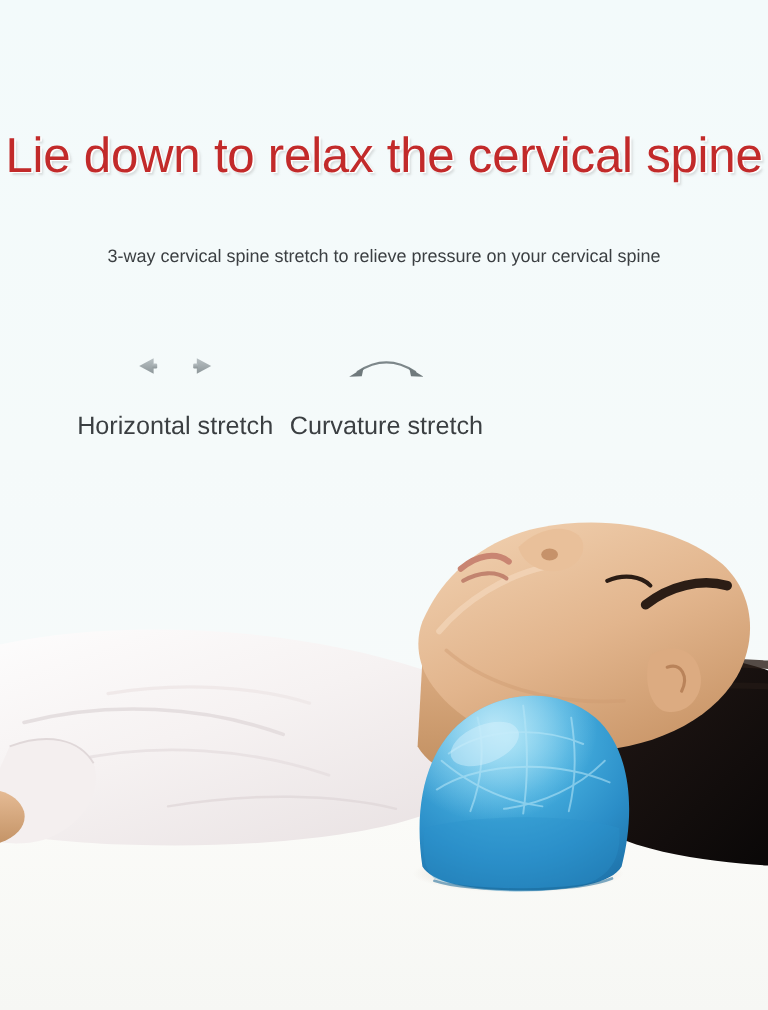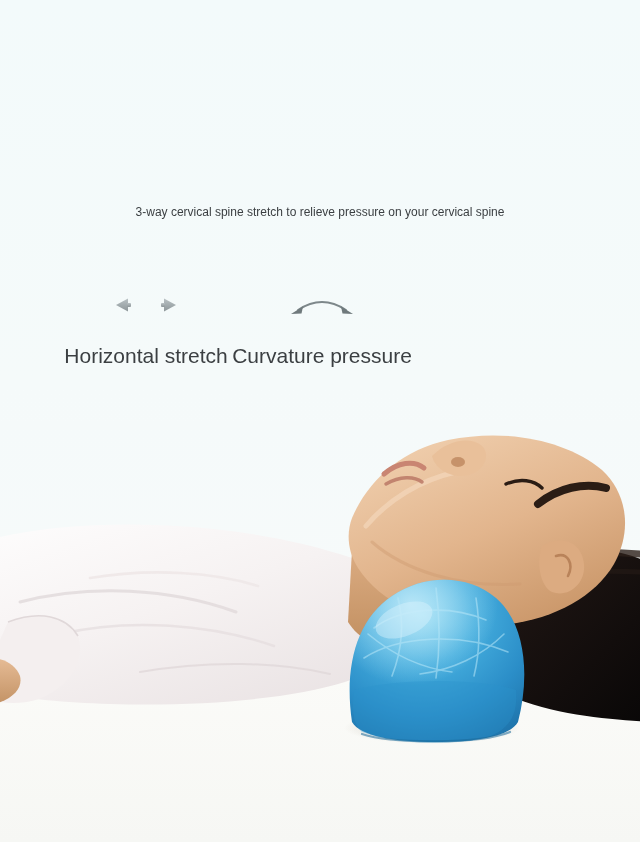--- a/index.html
+++ b/index.html
@@ -40,21 +40,21 @@
     white-space: nowrap;
   }
 
   
   .subtitle {
     position: absolute;
     left: 0;
     top: 205px;
     width: 640px;
     text-align: center;
-    font-size: 12px;
+    font-size: 15px;
     font-weight: 400;
     color: #3b3f42;
     white-space: nowrap;
   }
 
   
   .features {
     position: absolute;
     left: 0;
     top: 284px;
@@ -96,20 +96,21 @@
     display: block;
     width: 640px;
     height: 420px;
   }
 </style>
 </head>
 <body>
 
 <div class="poster">
 
+  <div class="headline">Lie down to relax the cervical spine</div>
 
   <div class="subtitle">3-way cervical spine stretch to relieve pressure on your cervical spine</div>
 
   <div class="features">
 
     <div class="feature f1">
       <div class="feature-icon">
         <svg width="80" height="26" viewBox="0 0 80 26" aria-hidden="true">
           <defs>
             <linearGradient id="gArrowL" x1="0" y1="0" x2="0" y2="1">
@@ -129,21 +130,21 @@
     </div>
 
     <div class="feature f2">
       <div class="feature-icon">
         <svg width="80" height="30" viewBox="0 0 80 30" aria-hidden="true">
           <path d="M16 20 Q40 4 64 20" fill="none" stroke="#7d878a" stroke-width="1.8" stroke-linecap="round"></path>
           <polygon points="9,24 21,16.5 19.5,23.5" fill="#6f797c"></polygon>
           <polygon points="71,24 59,16.5 60.5,23.5" fill="#6f797c"></polygon>
         </svg>
       </div>
-      <div class="feature-label">Curvature pressure</div>
+      <div class="feature-label">Curvature stretch</div>
     </div>
 
 
   </div>
 
   <div class="photo">
     <svg class="photo-svg" viewBox="0 0 640 420" preserveAspectRatio="none" aria-hidden="true">
       <defs>
         <linearGradient id="bgFade" x1="0" y1="0" x2="0" y2="1">
           <stop offset="0%" stop-color="#f5fafa"></stop>

